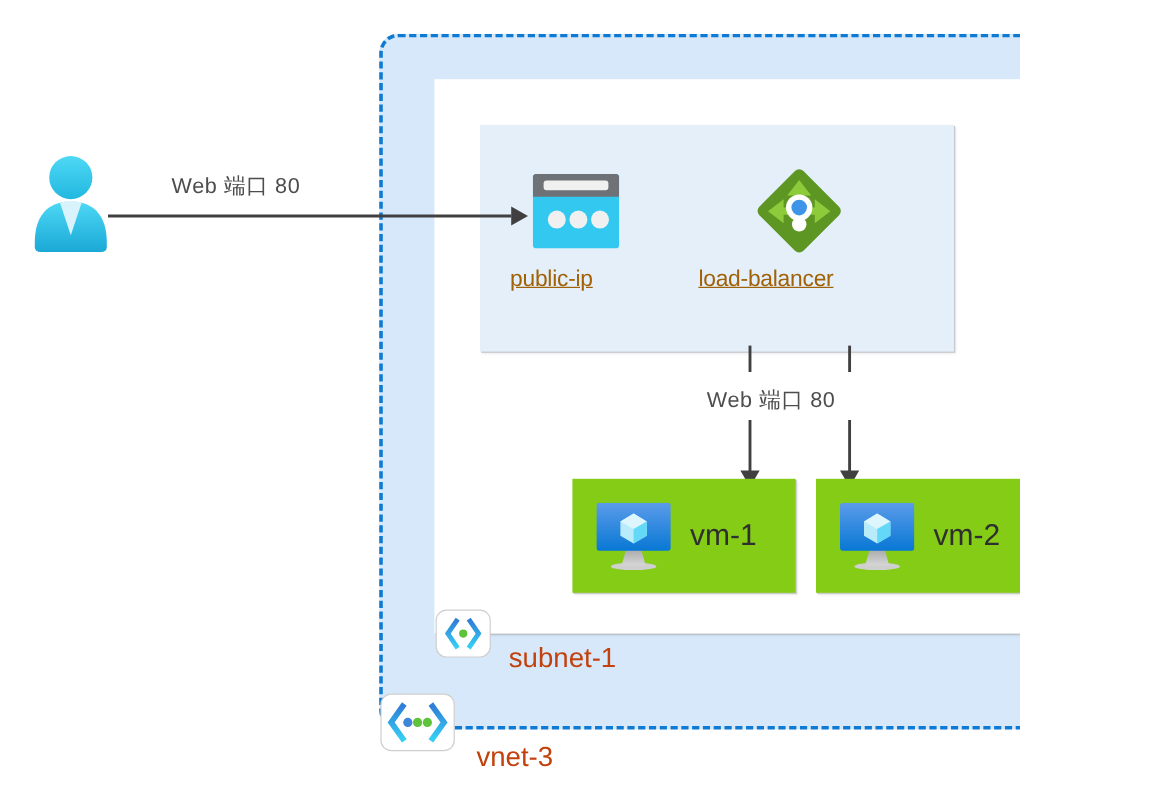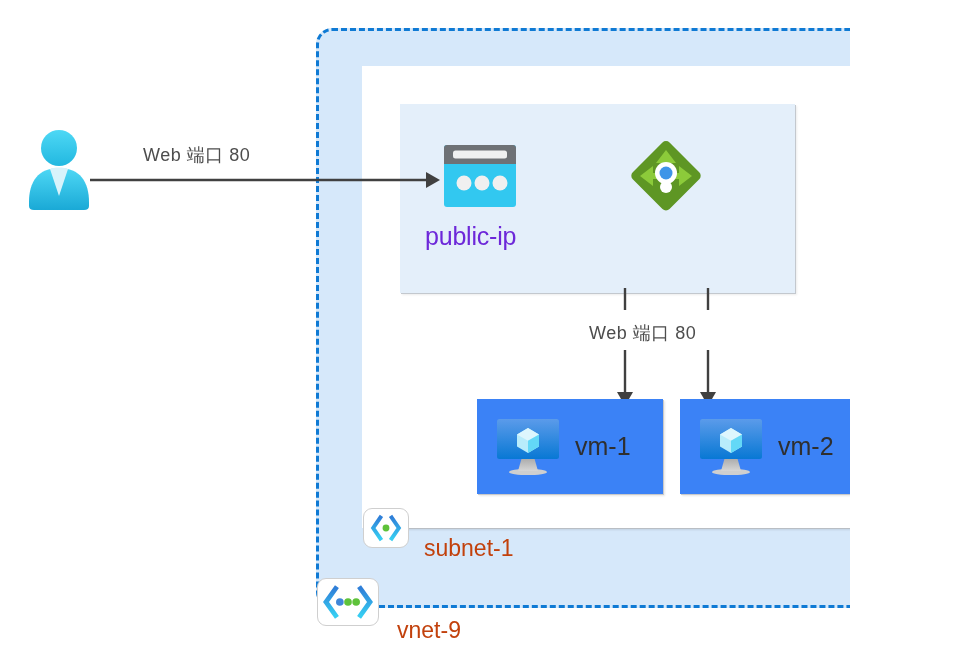--- a/index.html
+++ b/index.html
@@ -47,24 +47,25 @@
     width: 395px;
     height: 189px;
     background: #e4effa;
     box-sizing: border-box;
     box-shadow: 1px 1px 0 0 #c3c8ce, 2px 2px 2px rgba(0,0,0,0.08);
   }
 
   
   .node-label {
     position: absolute;
-    font-size: 25px;
-    color: #6d28d9;
+    font-size: 19px;
+    color: #a16207;
     white-space: nowrap;
     letter-spacing: -0.2px;
+    text-decoration: underline;
   }
   #public-ip-label { left: 425px; top: 222px; }
   #lb-label { left: 582px; top: 222px; }
 
   .boundary-label {
     position: absolute;
     font-size: 23px;
     color: #c2410c;
     white-space: nowrap;
   }
@@ -108,21 +109,21 @@
     width: 78px;
     height: 78px;
   }
 
   
   .vm-box {
     position: absolute;
     top: 399px;
     width: 186px;
     height: 95px;
-    background: #3b82f6;
+    background: #84cc16;
     box-sizing: border-box;
     box-shadow: 1px 1px 0 0 #c9c9c9, 2px 2px 2px rgba(0,0,0,0.10);
     display: flex;
     align-items: center;
   }
   #vm-box-1 { left: 477px; }
   #vm-box-2 { left: 680px; text-align: center; }
   .vm-icon {
     width: 62px;
     height: 56px;
@@ -214,20 +215,21 @@
       <polygon points="39,13 49,26 42,26 42,36 36,36 36,26 29,26"></polygon>
       <polygon points="13,39 26,29 26,36 36,36 36,42 26,42 26,49"></polygon>
       <polygon points="65,39 52,29 52,36 42,36 42,42 52,42 52,49"></polygon>
     </g>
     <path d="M39 44 a6 6 0 0 1 0 12 a6 6 0 0 1 0 -12 Z" fill="#ffffff"></path>
     <rect x="35.5" y="34" width="7" height="18" fill="#ffffff"></rect>
     <circle cx="39" cy="36" r="11" fill="#ffffff"></circle>
     <circle cx="39" cy="36" r="6.5" fill="#3e95e8"></circle>
   </svg>
 
+  <div class="node-label" id="lb-label">load-balancer</div>
 
   <svg id="lines-lb-to-vms" class="connector" viewBox="0 0 220 118">
     <line x1="65" y1="0" x2="65" y2="22" stroke="#404040" stroke-width="2.4"></line>
     <line x1="148" y1="0" x2="148" y2="22" stroke="#404040" stroke-width="2.4"></line>
     <line x1="65" y1="62" x2="65" y2="106" stroke="#404040" stroke-width="2.4"></line>
     <polygon points="57,104 73,104 65,118" fill="#404040"></polygon>
     <line x1="148" y1="62" x2="148" y2="106" stroke="#404040" stroke-width="2.4"></line>
     <polygon points="140,104 156,104 148,118" fill="#404040"></polygon>
   </svg>
 
@@ -300,15 +302,15 @@
           <stop offset="100%" stop-color="#36cdf2"></stop>
         </linearGradient>
       </defs>
       <path d="M18 10 L8 24 L18 38" stroke="url(#vnetChevGrad)" stroke-width="5" fill="none" stroke-linecap="square" stroke-linejoin="miter"></path>
       <path d="M44 10 L54 24 L44 38" stroke="url(#vnetChevGrad)" stroke-width="5" fill="none" stroke-linecap="square" stroke-linejoin="miter"></path>
       <circle cx="22.5" cy="24" r="4" fill="#3f86d8"></circle>
       <circle cx="31" cy="24" r="4" fill="#5ec23a"></circle>
       <circle cx="39.5" cy="24" r="4" fill="#5ec23a"></circle>
     </svg>
   </div>
-  <div class="boundary-label" id="vnet-label">vnet-9</div>
+  <div class="boundary-label" id="vnet-label">vnet-3</div>
 
 </div>
 
 </body></html>

